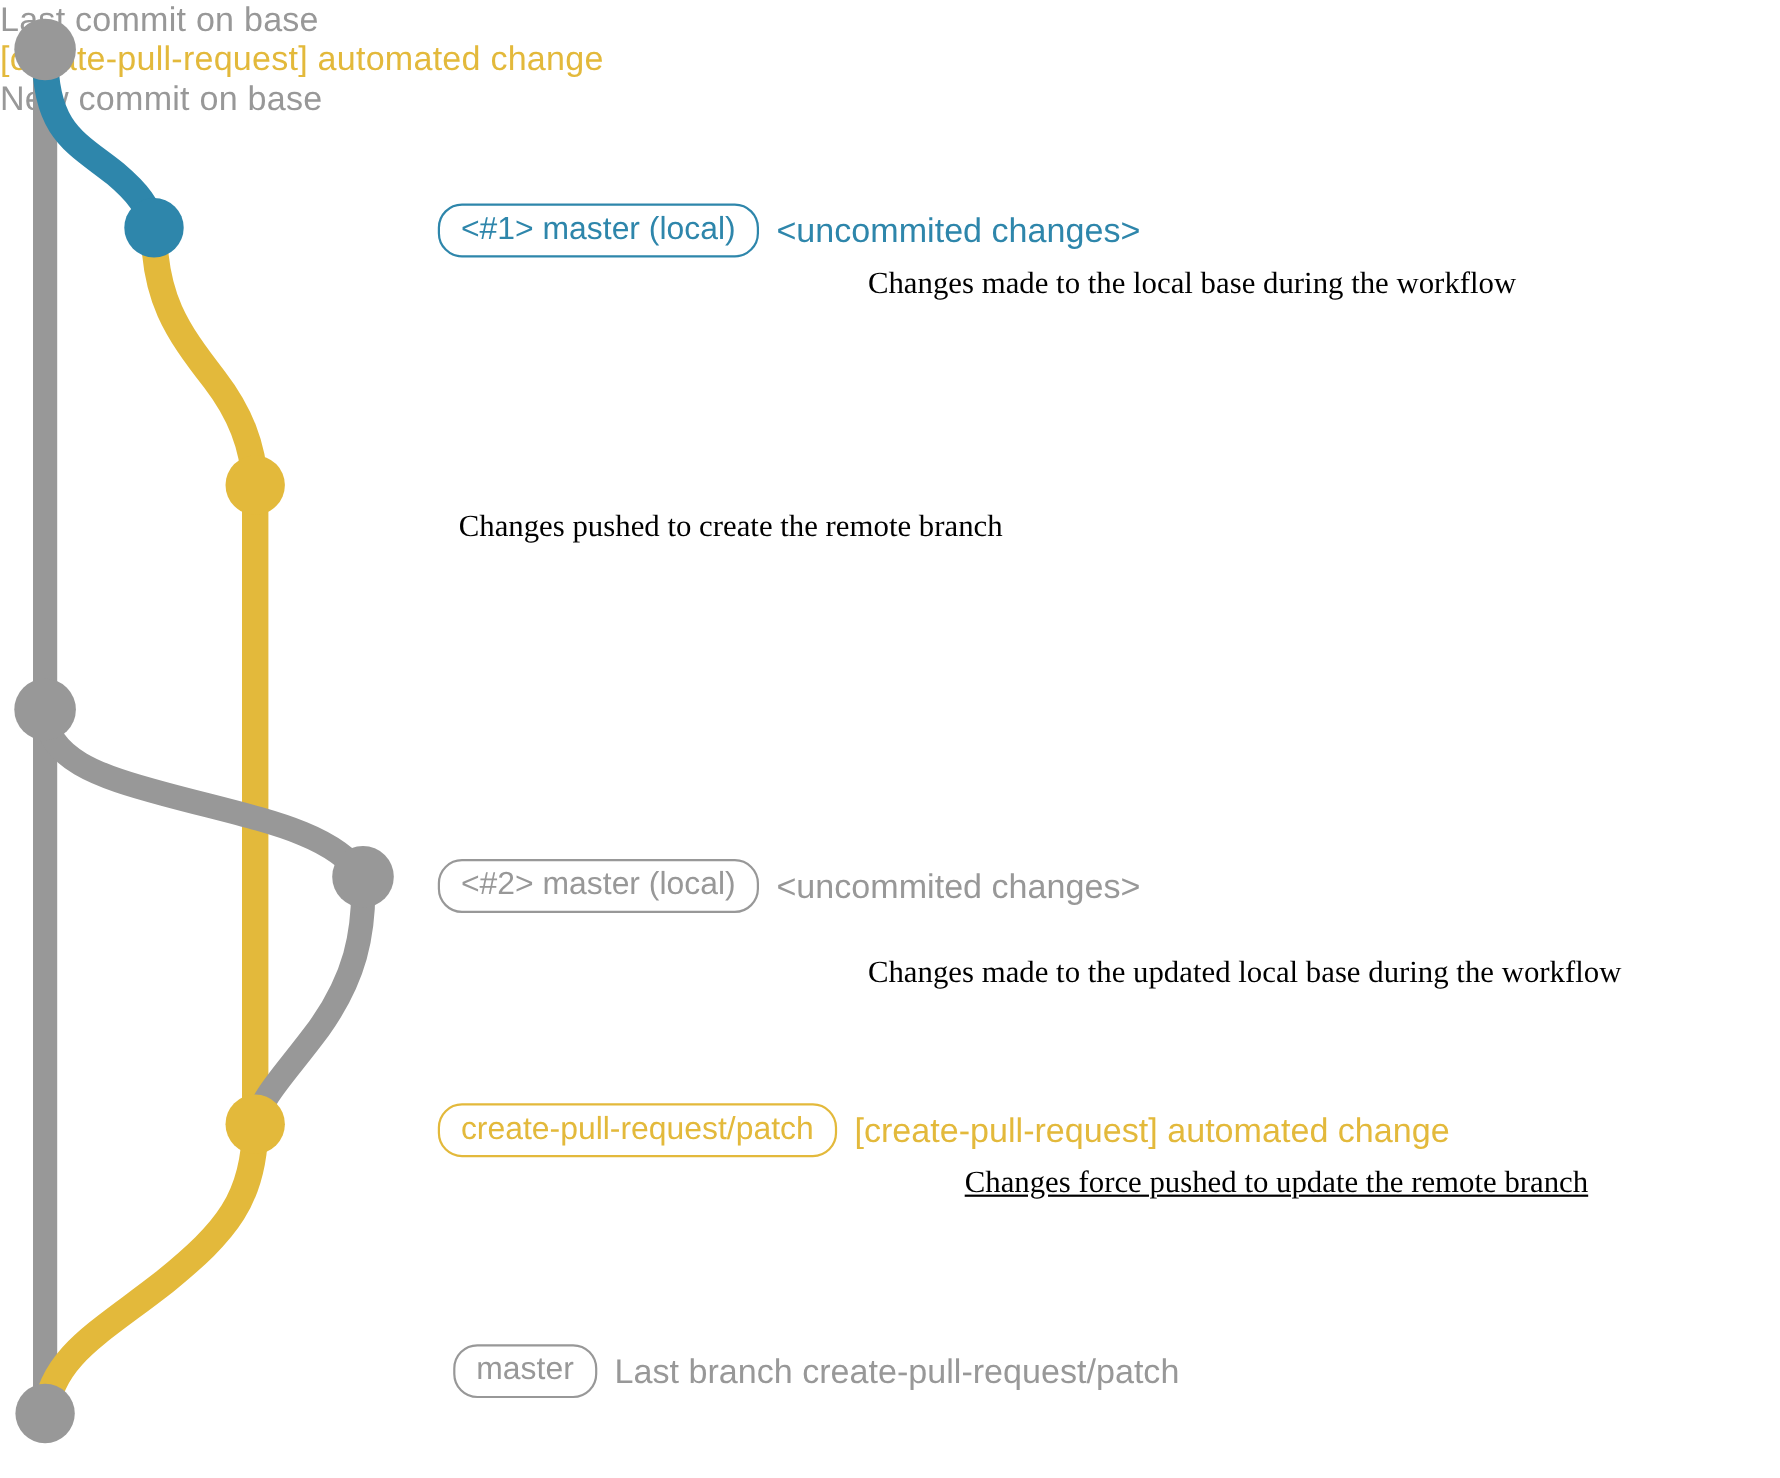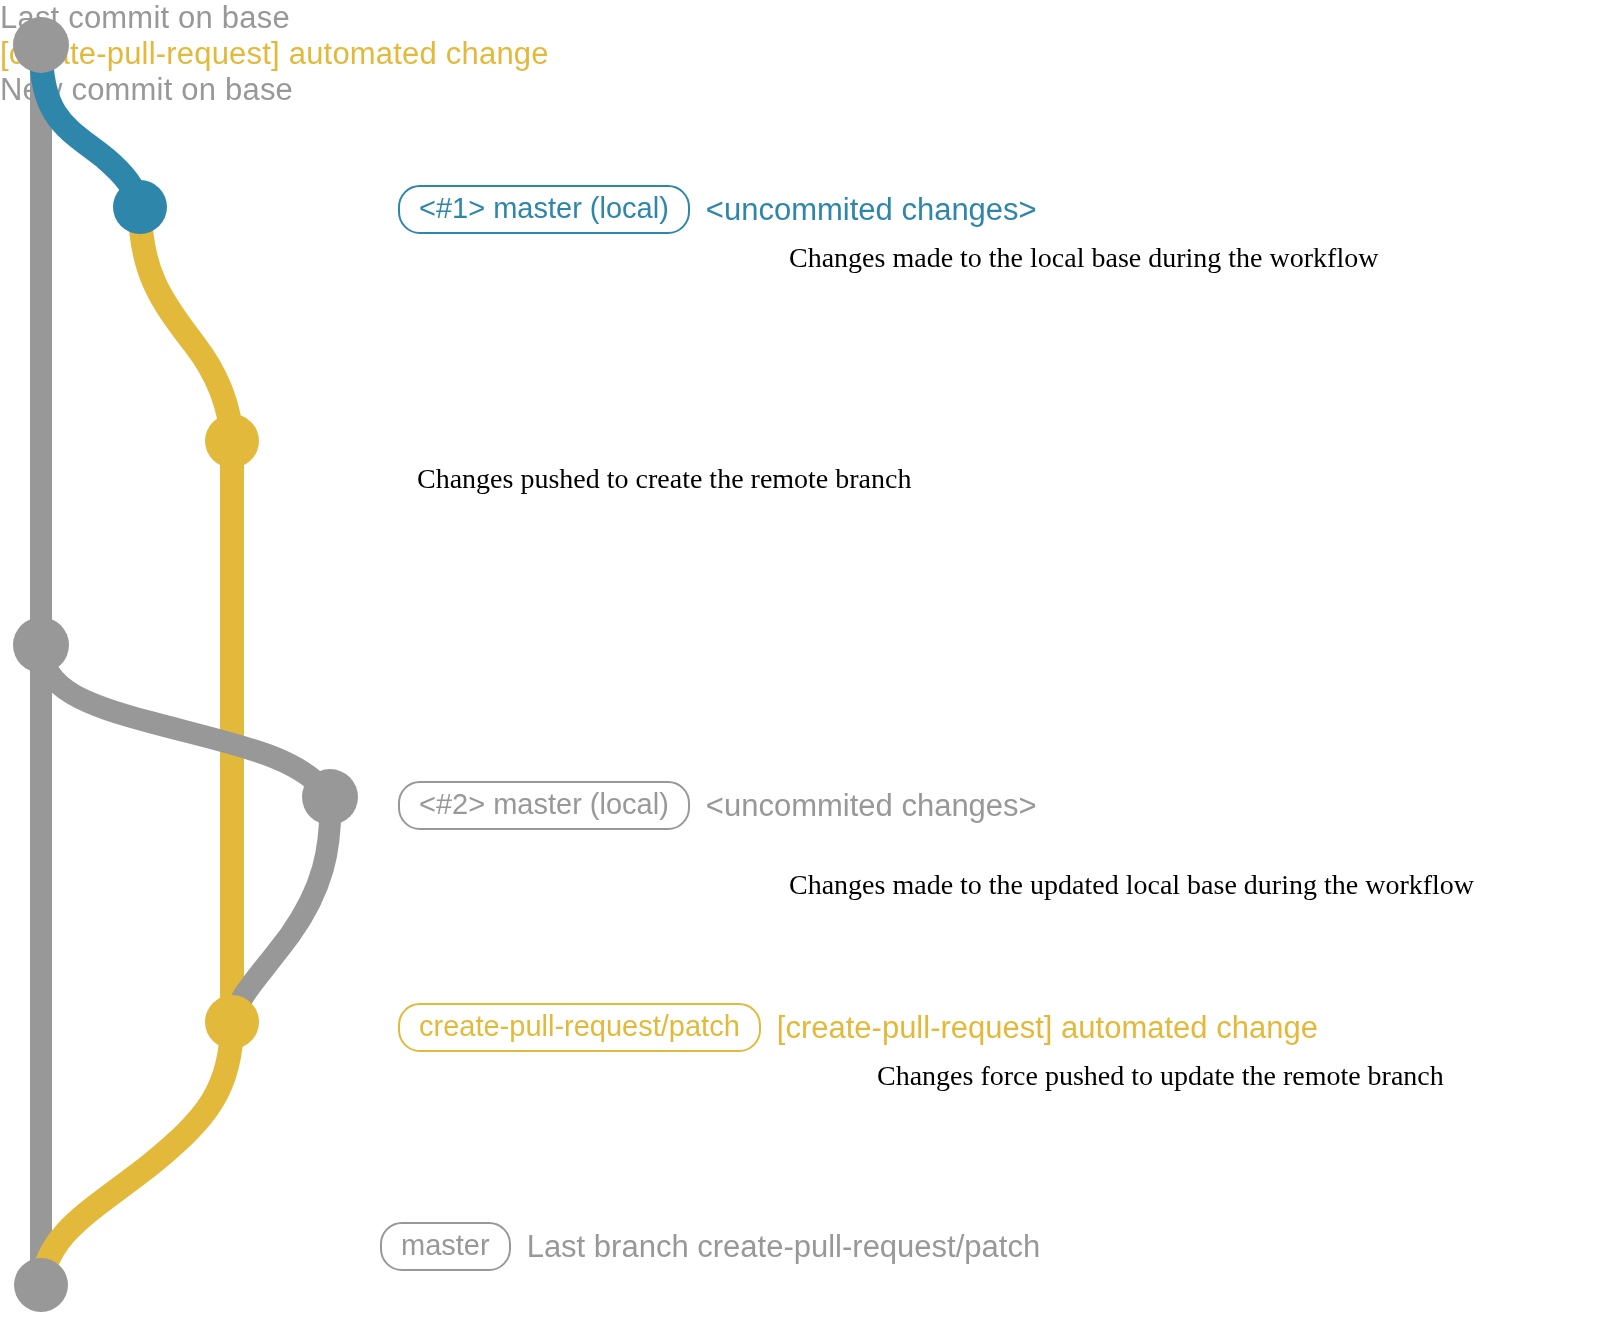--- a/index.html
+++ b/index.html
@@ -70,22 +70,22 @@
   
   #label-last-commit     { left: 398px; top: 34px; }
   #row-badge-1           { left: 398px; top: 185px; }
   #desc-1                { left: 789px; top: 242px; }
   #label-cpr-1           { left: 398px; top: 412px; }
   #desc-2                { left: 417px; top: 463px; }
   #label-new-commit      { left: 398px; top: 630px; }
   #row-badge-2           { left: 398px; top: 781px; }
   #desc-3                { left: 789px; top: 856px; margin-top: 13px; }
   #row-badge-3           { left: 398px; top: 1003px; justify-content: flex-end; }
-  #desc-4                { left: 877px; top: 1060px; }
-  #row-badge-4           { left: 380px; top: 1222px; justify-content: space-between; }
+  #desc-4                { left: 877px; top: 1060px; text-decoration: underline; }
+  #row-badge-4           { left: 412px; top: 1222px; justify-content: space-between; }
 </style>
 </head>
 <body>
 
 <svg id="graph-svg" viewBox="0 0 1618 1344" xmlns="http://www.w3.org/2000/svg">
 
   <path d="M 41 45 L 41 645 L 41 1285" fill="none" stroke="#989898" stroke-width="22" stroke-linecap="round"></path>
 
   <path d="M 41 50 C 41 120, 70 130, 105 158 C 125 175, 135 188, 140 207" fill="none" stroke="#2e86ab" stroke-width="24" stroke-linecap="round"></path>
 

